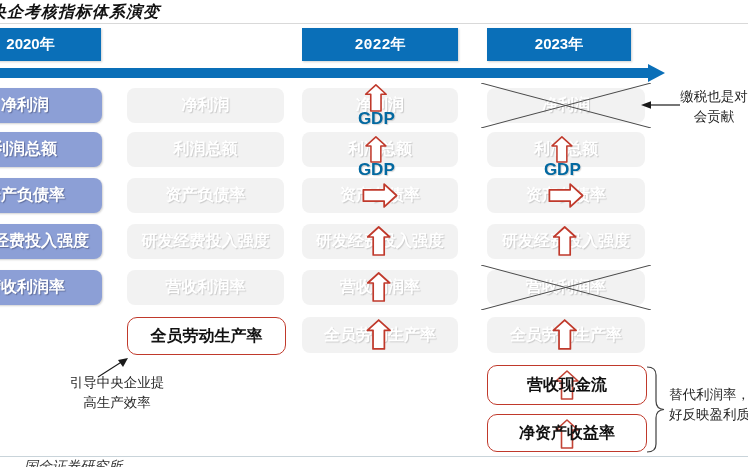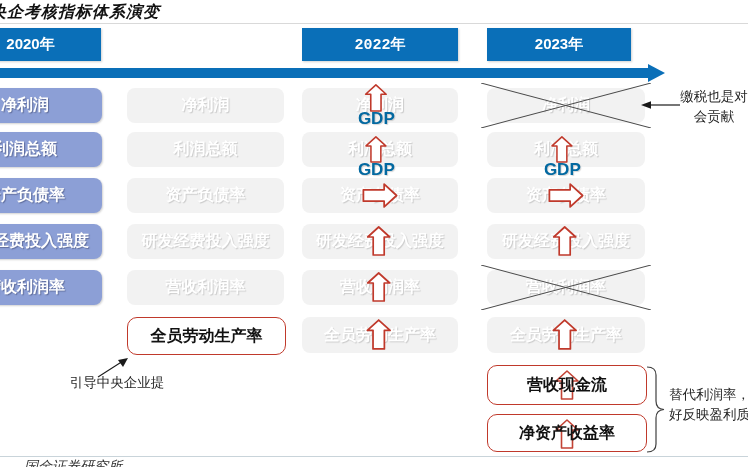--- a/index.html
+++ b/index.html
@@ -212,20 +212,21 @@
     <div>缴税也是对</div>
     <div>会贡献</div>
   </div>
 
   <svg style="position:absolute;left:96px;top:355px;" width="36" height="24">
     <line x1="2" y1="22" x2="27" y2="6" stroke="#1a1a1a" stroke-width="1.1"></line>
     <polygon points="32,3 22,5 27,12" fill="#1a1a1a"></polygon>
   </svg>
   <div class="note center" style="left:52px;top:373px;width:130px;">
     <div>引导中央企业提</div>
+    <div>高生产效率</div>
   </div>
 
   <svg style="position:absolute;left:645px;top:366px;" width="22" height="87">
     <path d="M2,1 Q11,1 11,9 L11,35 Q11,43 19,43.5 Q11,44 11,52 L11,78 Q11,86 2,86" fill="none" stroke="#3f3f3f" stroke-width="1.2"></path>
   </svg>
   <div class="note" style="left:669px;top:385px;width:82px;">
     <div>替代利润率，</div>
     <div>好反映盈利质</div>
   </div>
 

